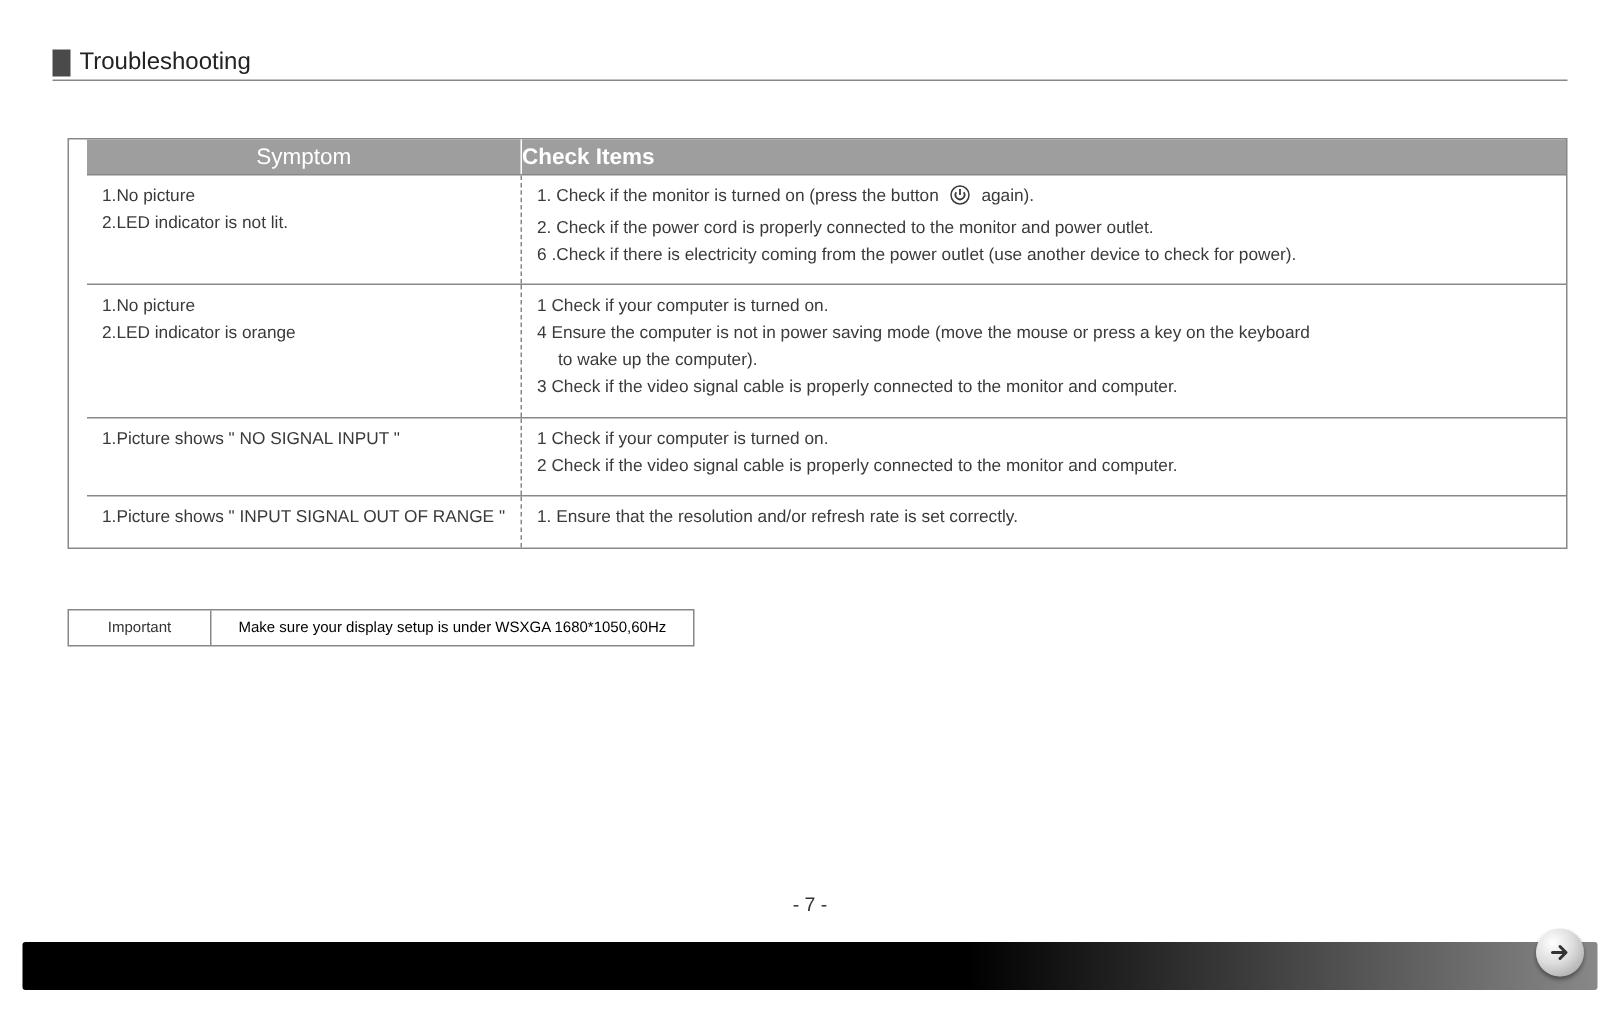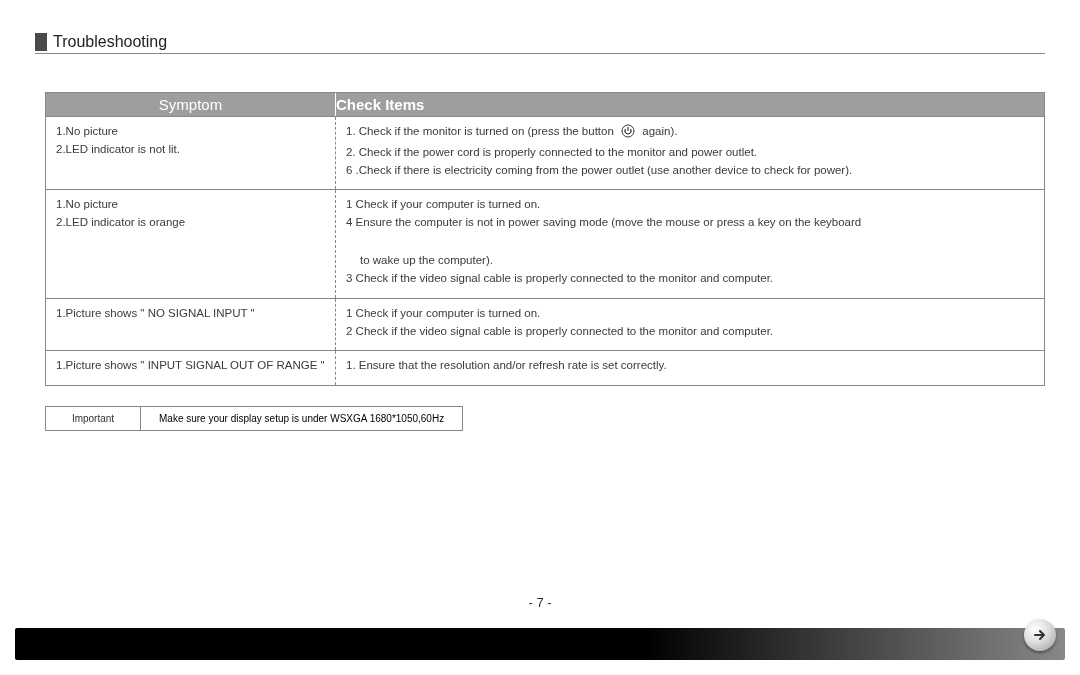--- a/index.html
+++ b/index.html
@@ -6,31 +6,31 @@
   html, body { width: 1080px; height: 675px; background: #fff; font-family: Arial, Helvetica, sans-serif; color: #3a3a3a; position: relative; overflow: hidden; }
 
   .page { width: 100%; height: 100%; position: relative; }
 
   
   .title-wrap { position: absolute; top: 30px; left: 35px; right: 35px; height: 24px; display: flex; align-items: center; border-bottom: 1px solid #888; }
   .title-block { width: 12px; height: 18px; background: #4a4a4a; margin-right: 6px; }
   .title-text { font-size: 16px; font-weight: normal; color: #222; }
 
   
-  .tbl { position: absolute; top: 92px; left: 45px; right: 35px; border: 1px solid #888; }
+  .tbl { position: absolute; top: 92px; left: 45px; right: 35px; border: 1px solid #888; padding-left: 12px; }
   .thead { display: flex; background: #9e9e9e; color: #fff; font-size: 15px; }
   .th-symptom { width: 290px; text-align: center; padding: 3px 0; border-right: 1px solid #fff; }
   .th-check   { flex: 1; padding: 3px 0; font-weight: bold; }
 
   .row { display: flex; border-top: 1px solid #888; font-size: 11.5px; line-height: 1.55; color: #3a3a3a; }
   .row:first-of-type { border-top: none; }
   .cell-s { width: 290px; padding: 6px 10px 10px 10px; border-right: 1px dashed #888; }
   .cell-c { flex: 1; padding: 6px 10px 10px 10px; }
   .ci-line { display: block; }
-  .ci-sub  { padding-left: 14px; margin-top: 20px; }
+  .ci-sub  { padding-left: 14px; }
 
   .power-icon { display: inline-block; vertical-align: -3px; margin: 0 4px; }
 
   
   .imp-wrap { position: absolute; top: 406px; left: 45px; display: flex; border: 1px solid #888; font-size: 10px; }
   .imp-label { width: 95px; text-align: center; padding: 6px 0; border-right: 1px solid #888; color: #333; }
   .imp-text  { padding: 6px 18px; color: #000000; }
 
   
   .pagenum { position: absolute; bottom: 65px; left: 0; right: 0; text-align: center; font-size: 13px; color: #333; }

